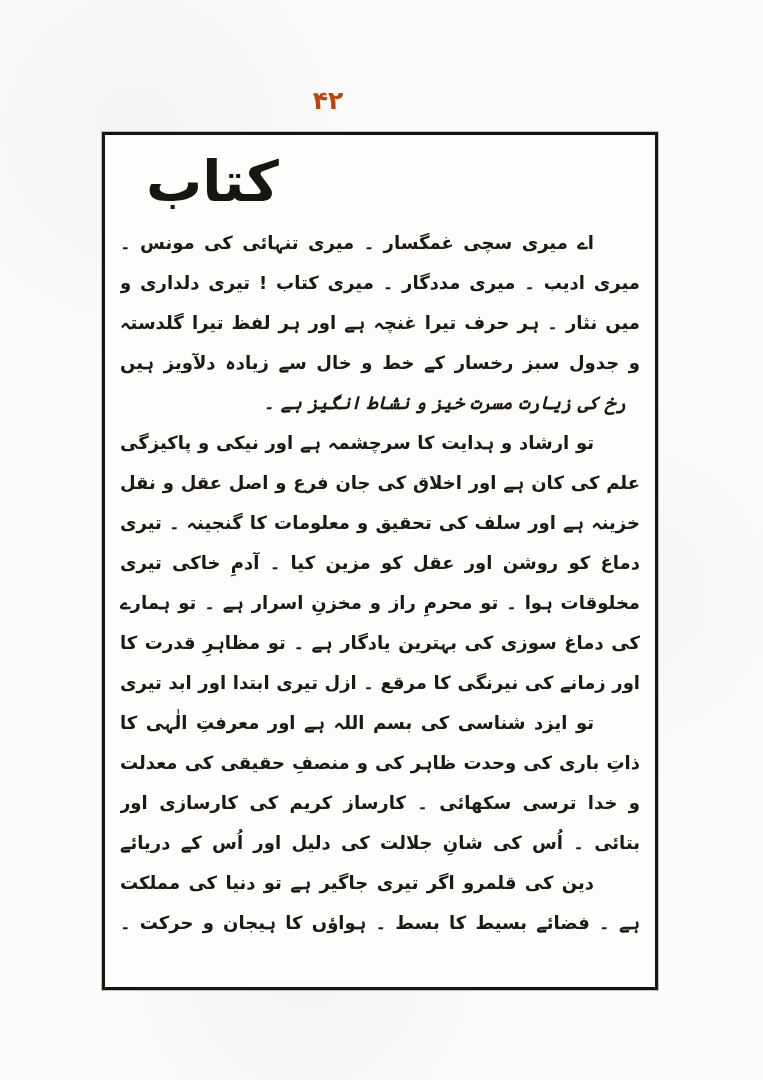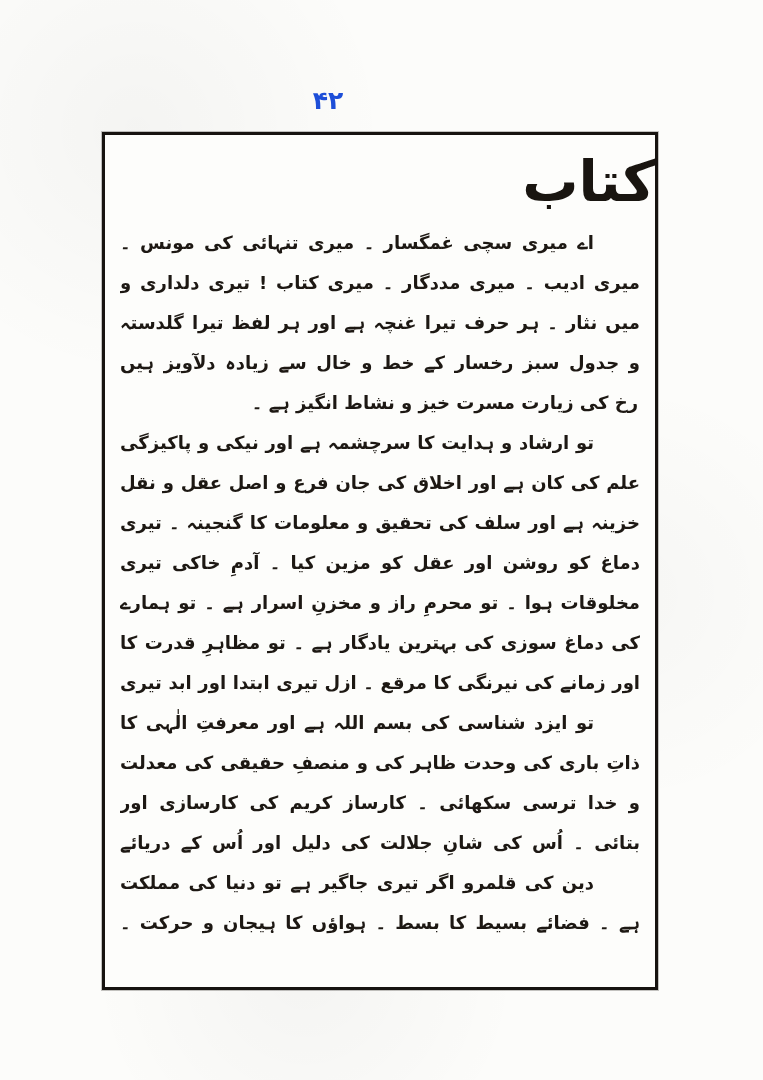--- a/index.html
+++ b/index.html
@@ -27,42 +27,43 @@
   }
   .page-number {
     position: absolute;
     top: 86px;
     left: 0;
     width: 656px;
     text-align: center;
     font-size: 25px;
     font-weight: bold;
     letter-spacing: 2px;
-    color: #1d4ed8;
+    color: #c2410c;
   }
   .frame {
     position: absolute;
     top: 132px;
     left: 102px;
     width: 550px;
     height: 852px;
     border: 3px solid #171310;
     box-shadow: 0 0 0 1px rgba(23,19,16,0.25);
     box-sizing: content-box;
     background: #fdfdfb;
   }
   .title {
     margin: 0;
     padding-top: 8px;
     height: 78px;
     line-height: 78px;
-    text-align: right;
+    text-align: left;
     font-size: 56px;
     font-weight: bold;
     color: #191510;
+    padding-left: 41px;
   }
   .body-text {
     direction: rtl;
     padding: 2px 15px 0 15px;
     font-size: 18px;
     font-weight: bold;
     line-height: 40px;
     color: #1d1813;
   }
   .line {
@@ -72,20 +73,21 @@
     height: 40px;
     overflow: hidden;
   }
   .line.first {
     padding-right: 46px;
   }
   .line.short {
     text-align: center;
     text-align-last: center;
     padding-left: 130px;
+    font-style: italic;
   }
 </style>
 </head>
 <body>
 
 <div class="scan-noise"></div>
 
 <div class="page-number">۴۲</div>
 
 <div class="frame">

